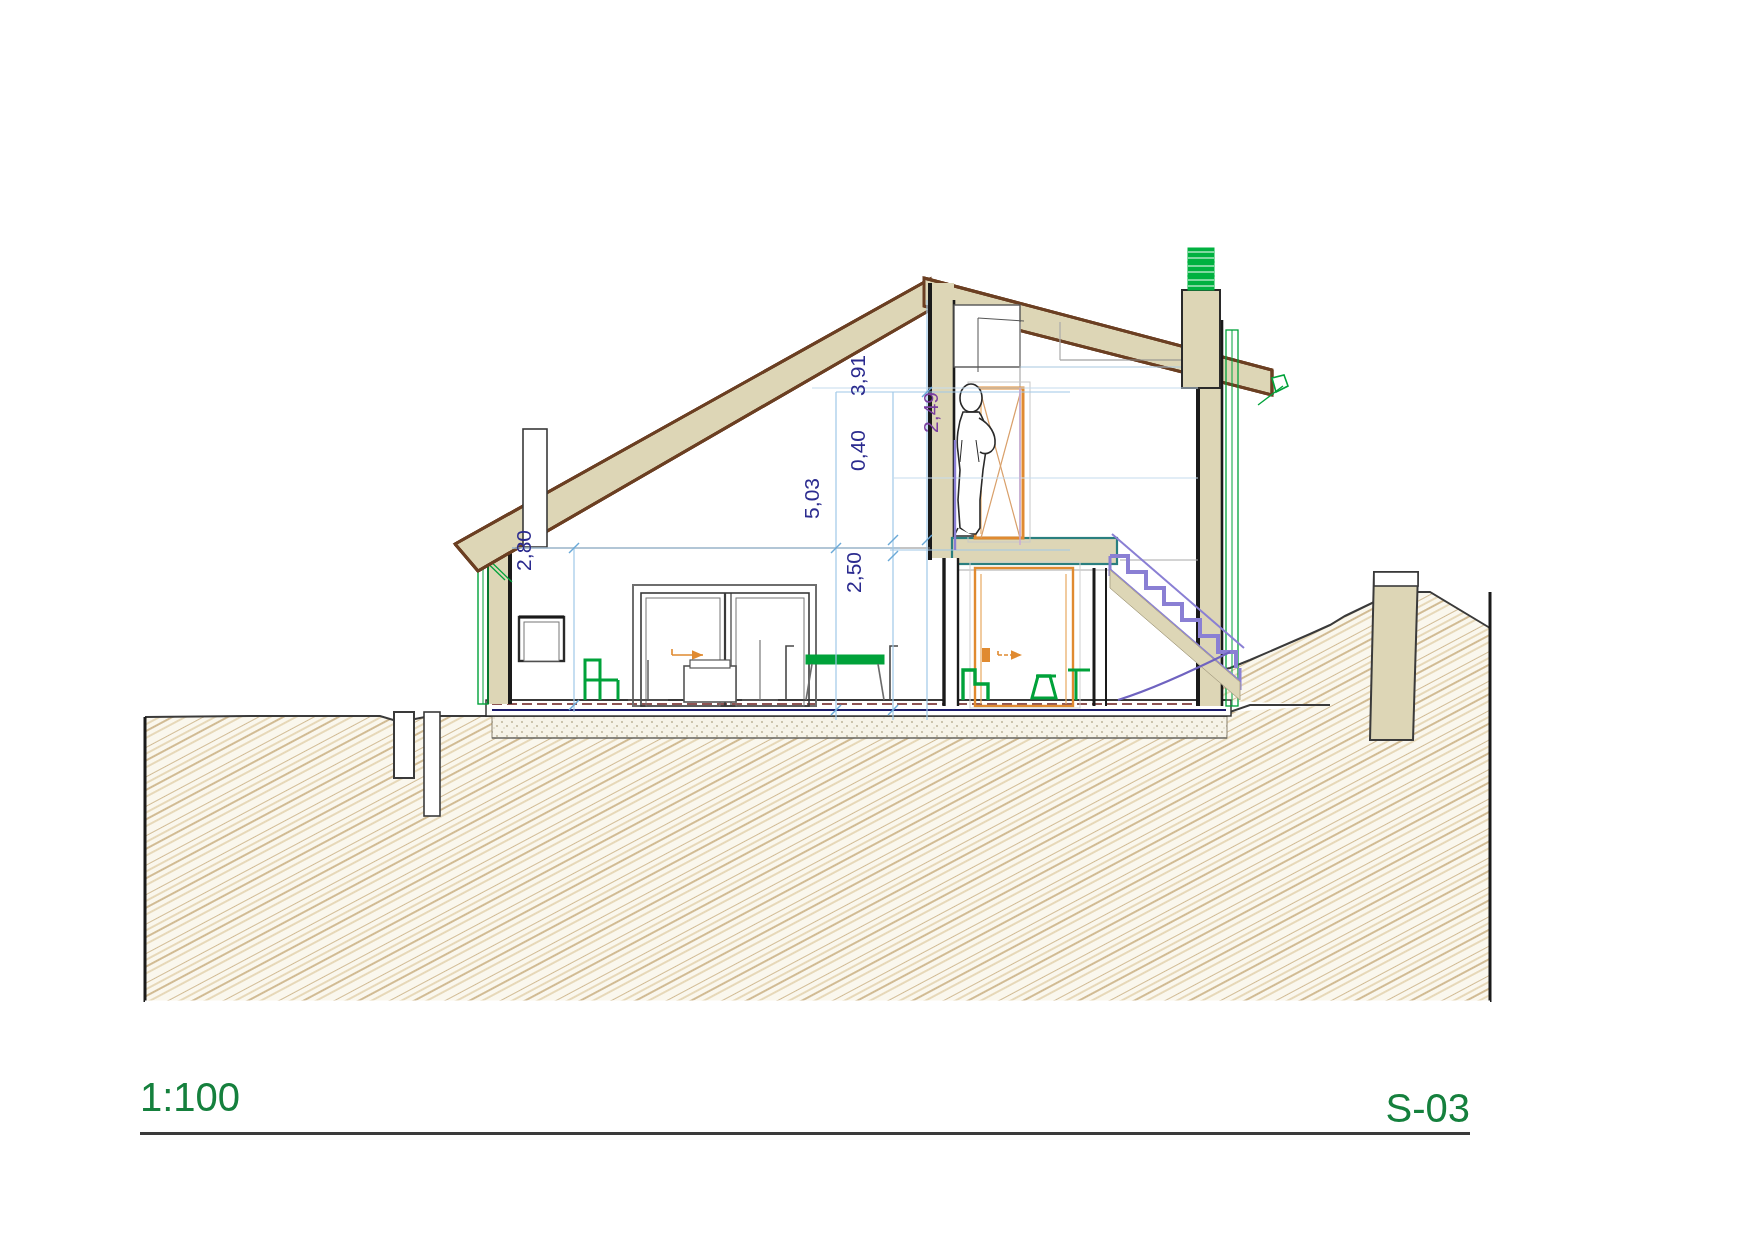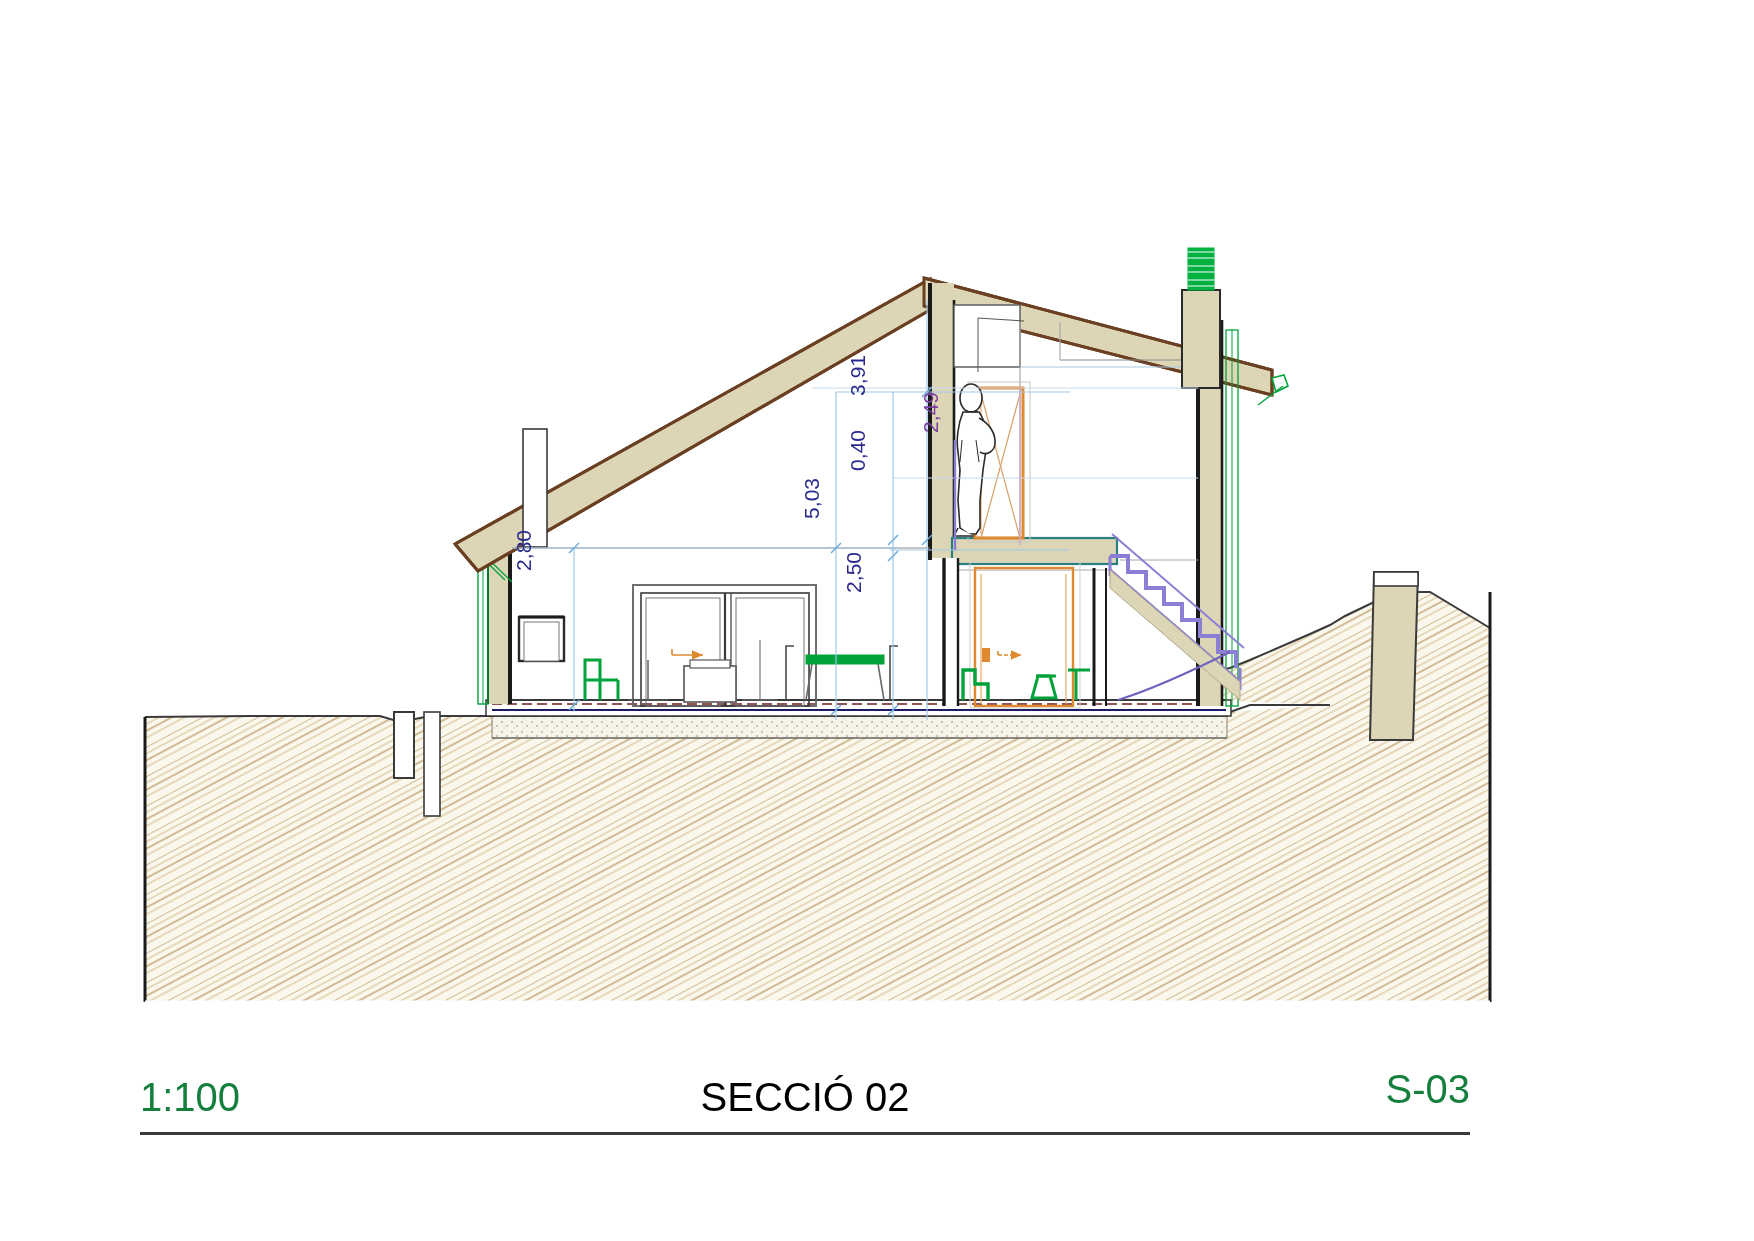--- a/index.html
+++ b/index.html
@@ -50,21 +50,21 @@
     font-size: 40px;
     color: #000000;
     font-family: "Liberation Sans", sans-serif;
     white-space: nowrap;
     position: absolute;
     left: 50%;
     transform: translateX(-50%);
     bottom: 12px;
   }
   .tb-scale { position: absolute; left: 0px; bottom: 12px; }
-  .tb-sheet { position: absolute; right: 0px; bottom: 20px; margin-left: 16px; }
+  .tb-sheet { position: absolute; right: 0px; bottom: 1px; margin-left: 16px; }
   .dim-label {
     position: absolute;
     font-family: "Liberation Sans", sans-serif;
     font-size: 21px;
     color: #2b2b8f;
     white-space: nowrap;
     transform-origin: left top;
   }
   .dim-label.orange { color: #7a3fa0; }
 </style>
@@ -367,17 +367,16 @@
   <div class="dim-label orange" style="left:919px; top:392px; transform: rotate(-90deg) translate(-100%,0);">2,49</div>
 
   <div class="dim-label" style="left:800px; top:478px; transform: rotate(-90deg) translate(-100%,0);">5,03</div>
 
   <div class="dim-label" style="left:512px; top:530px; transform: rotate(-90deg) translate(-100%,0);">2,80</div>
 
   <div class="dim-label" style="left:842px; top:552px; transform: rotate(-90deg) translate(-100%,0);">2,50</div>
 
   <div class="titleblock">
     <span class="tb-scale">1:100</span>
-    <span class="tb-title">SECCIÓ 02</span>
     <span class="tb-sheet">S-03</span>
   </div>
 
 </div>
 
 </body></html>

